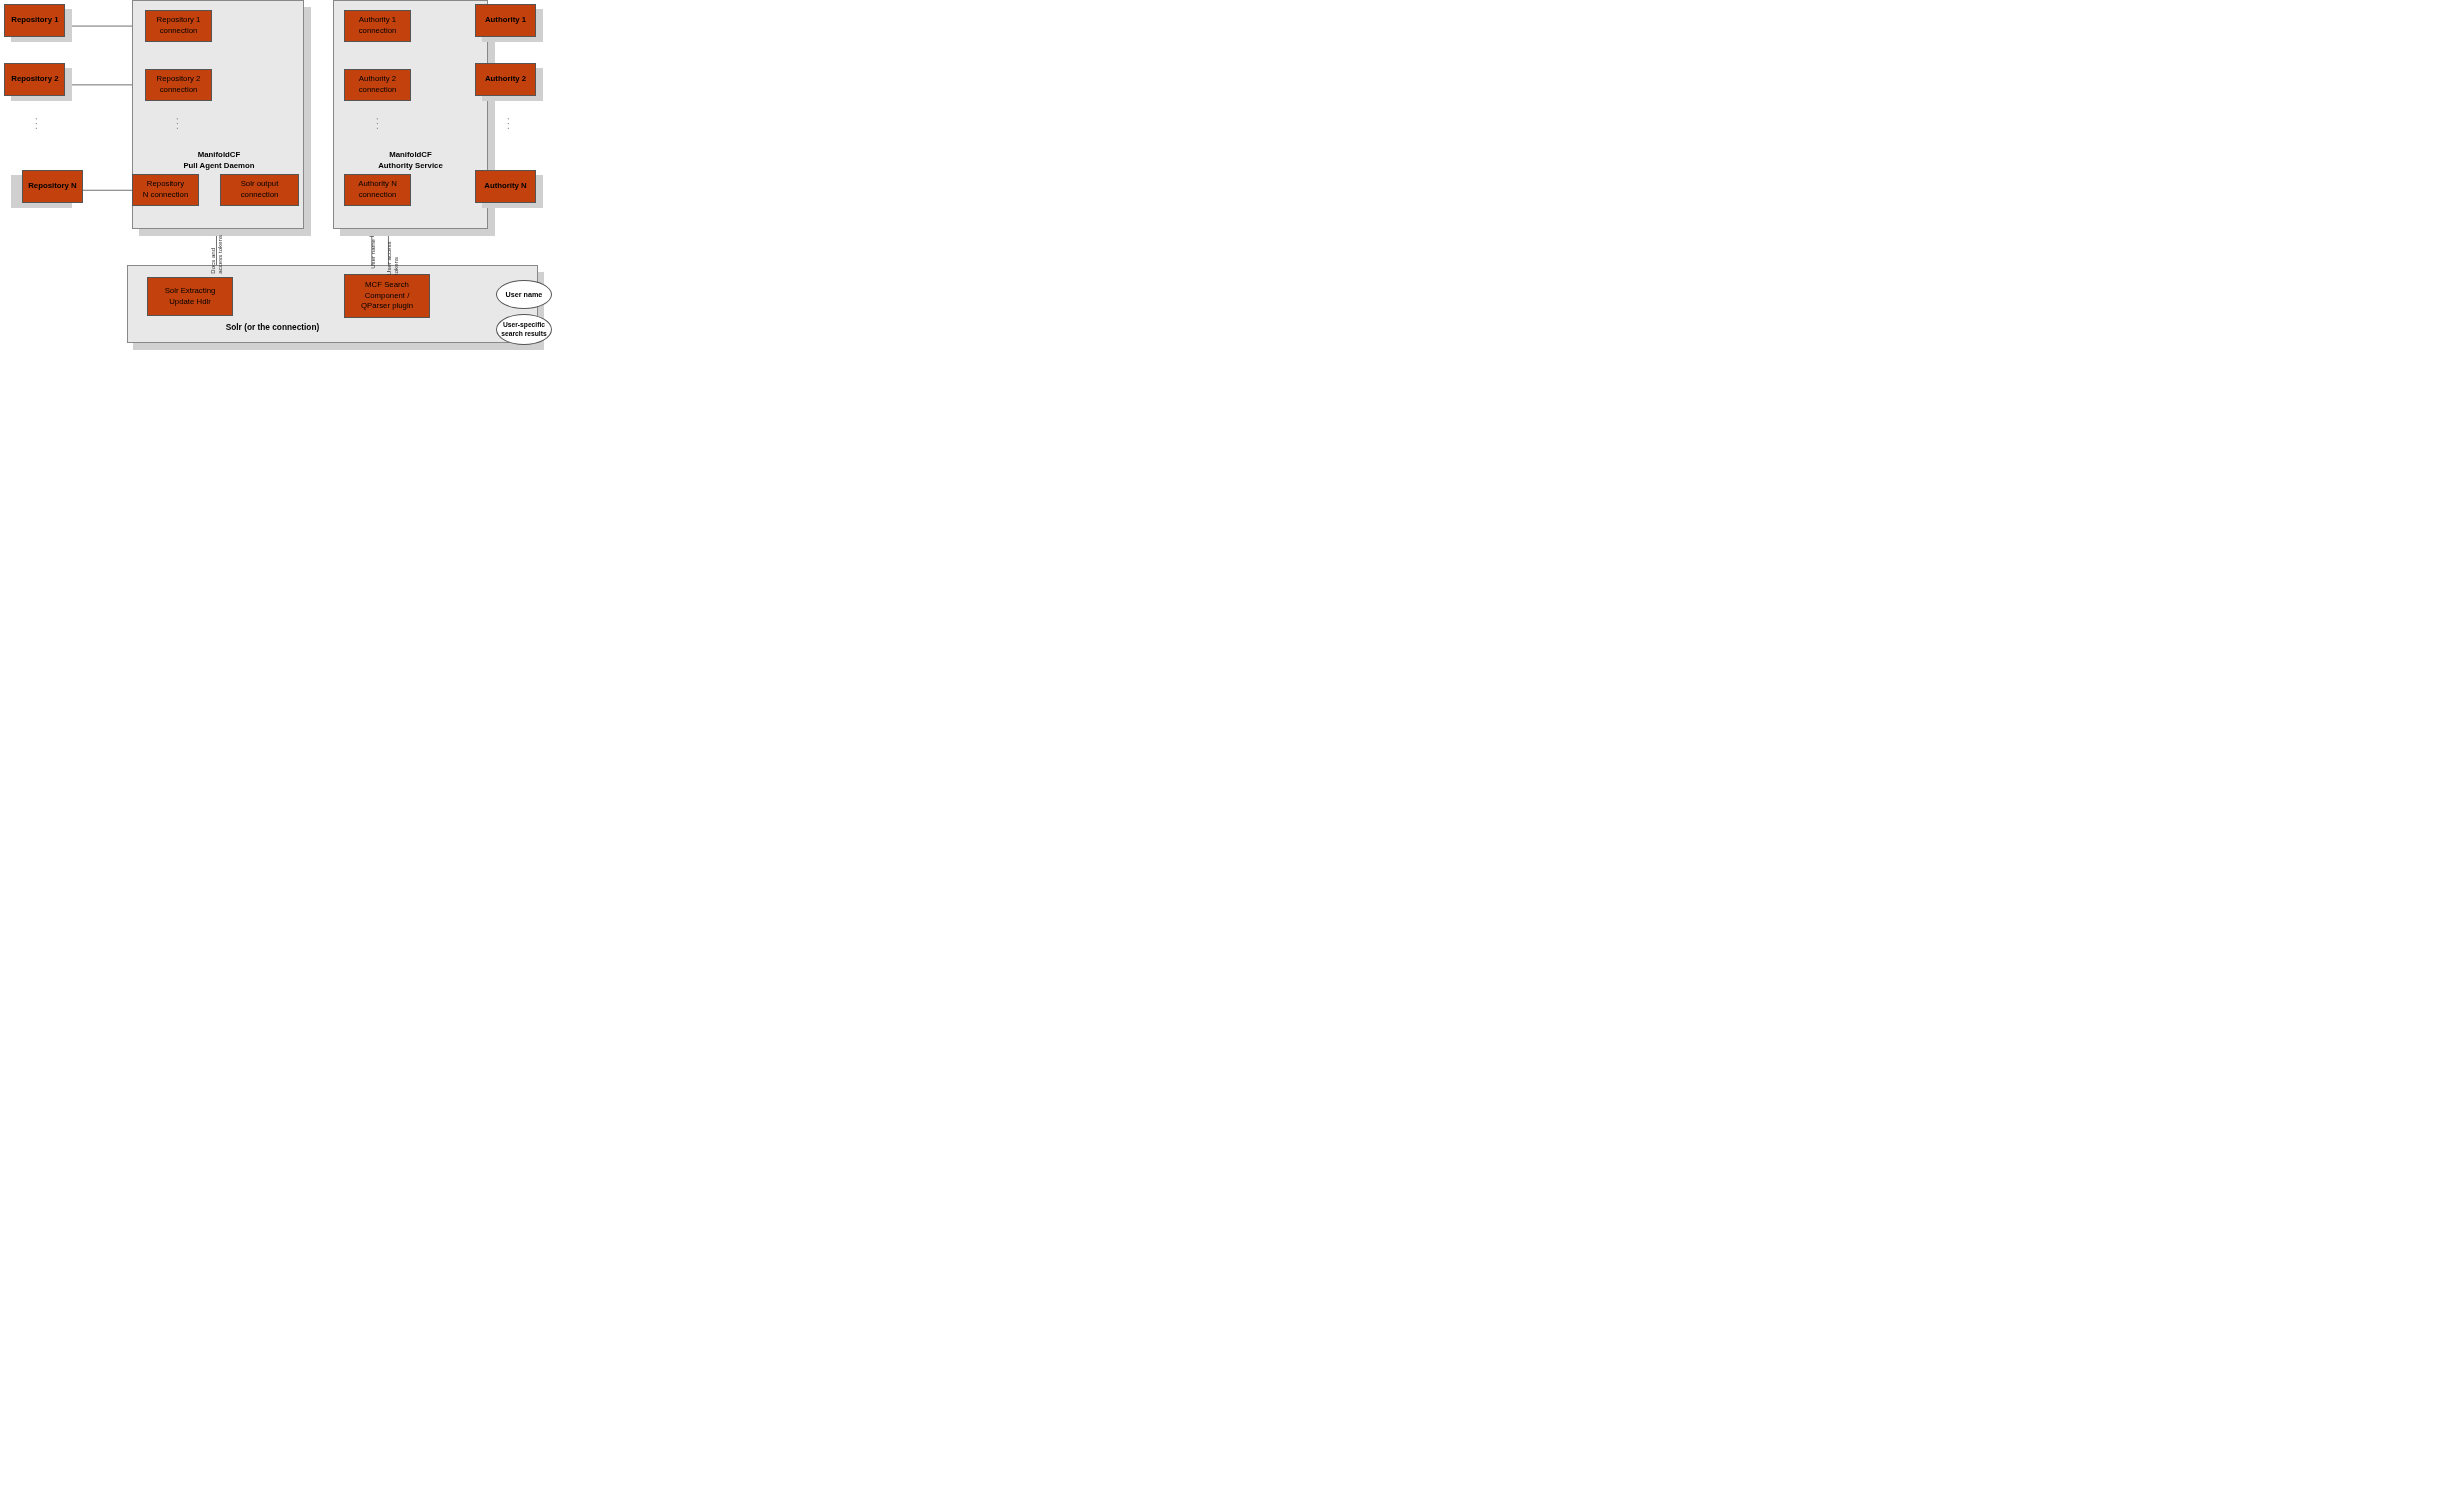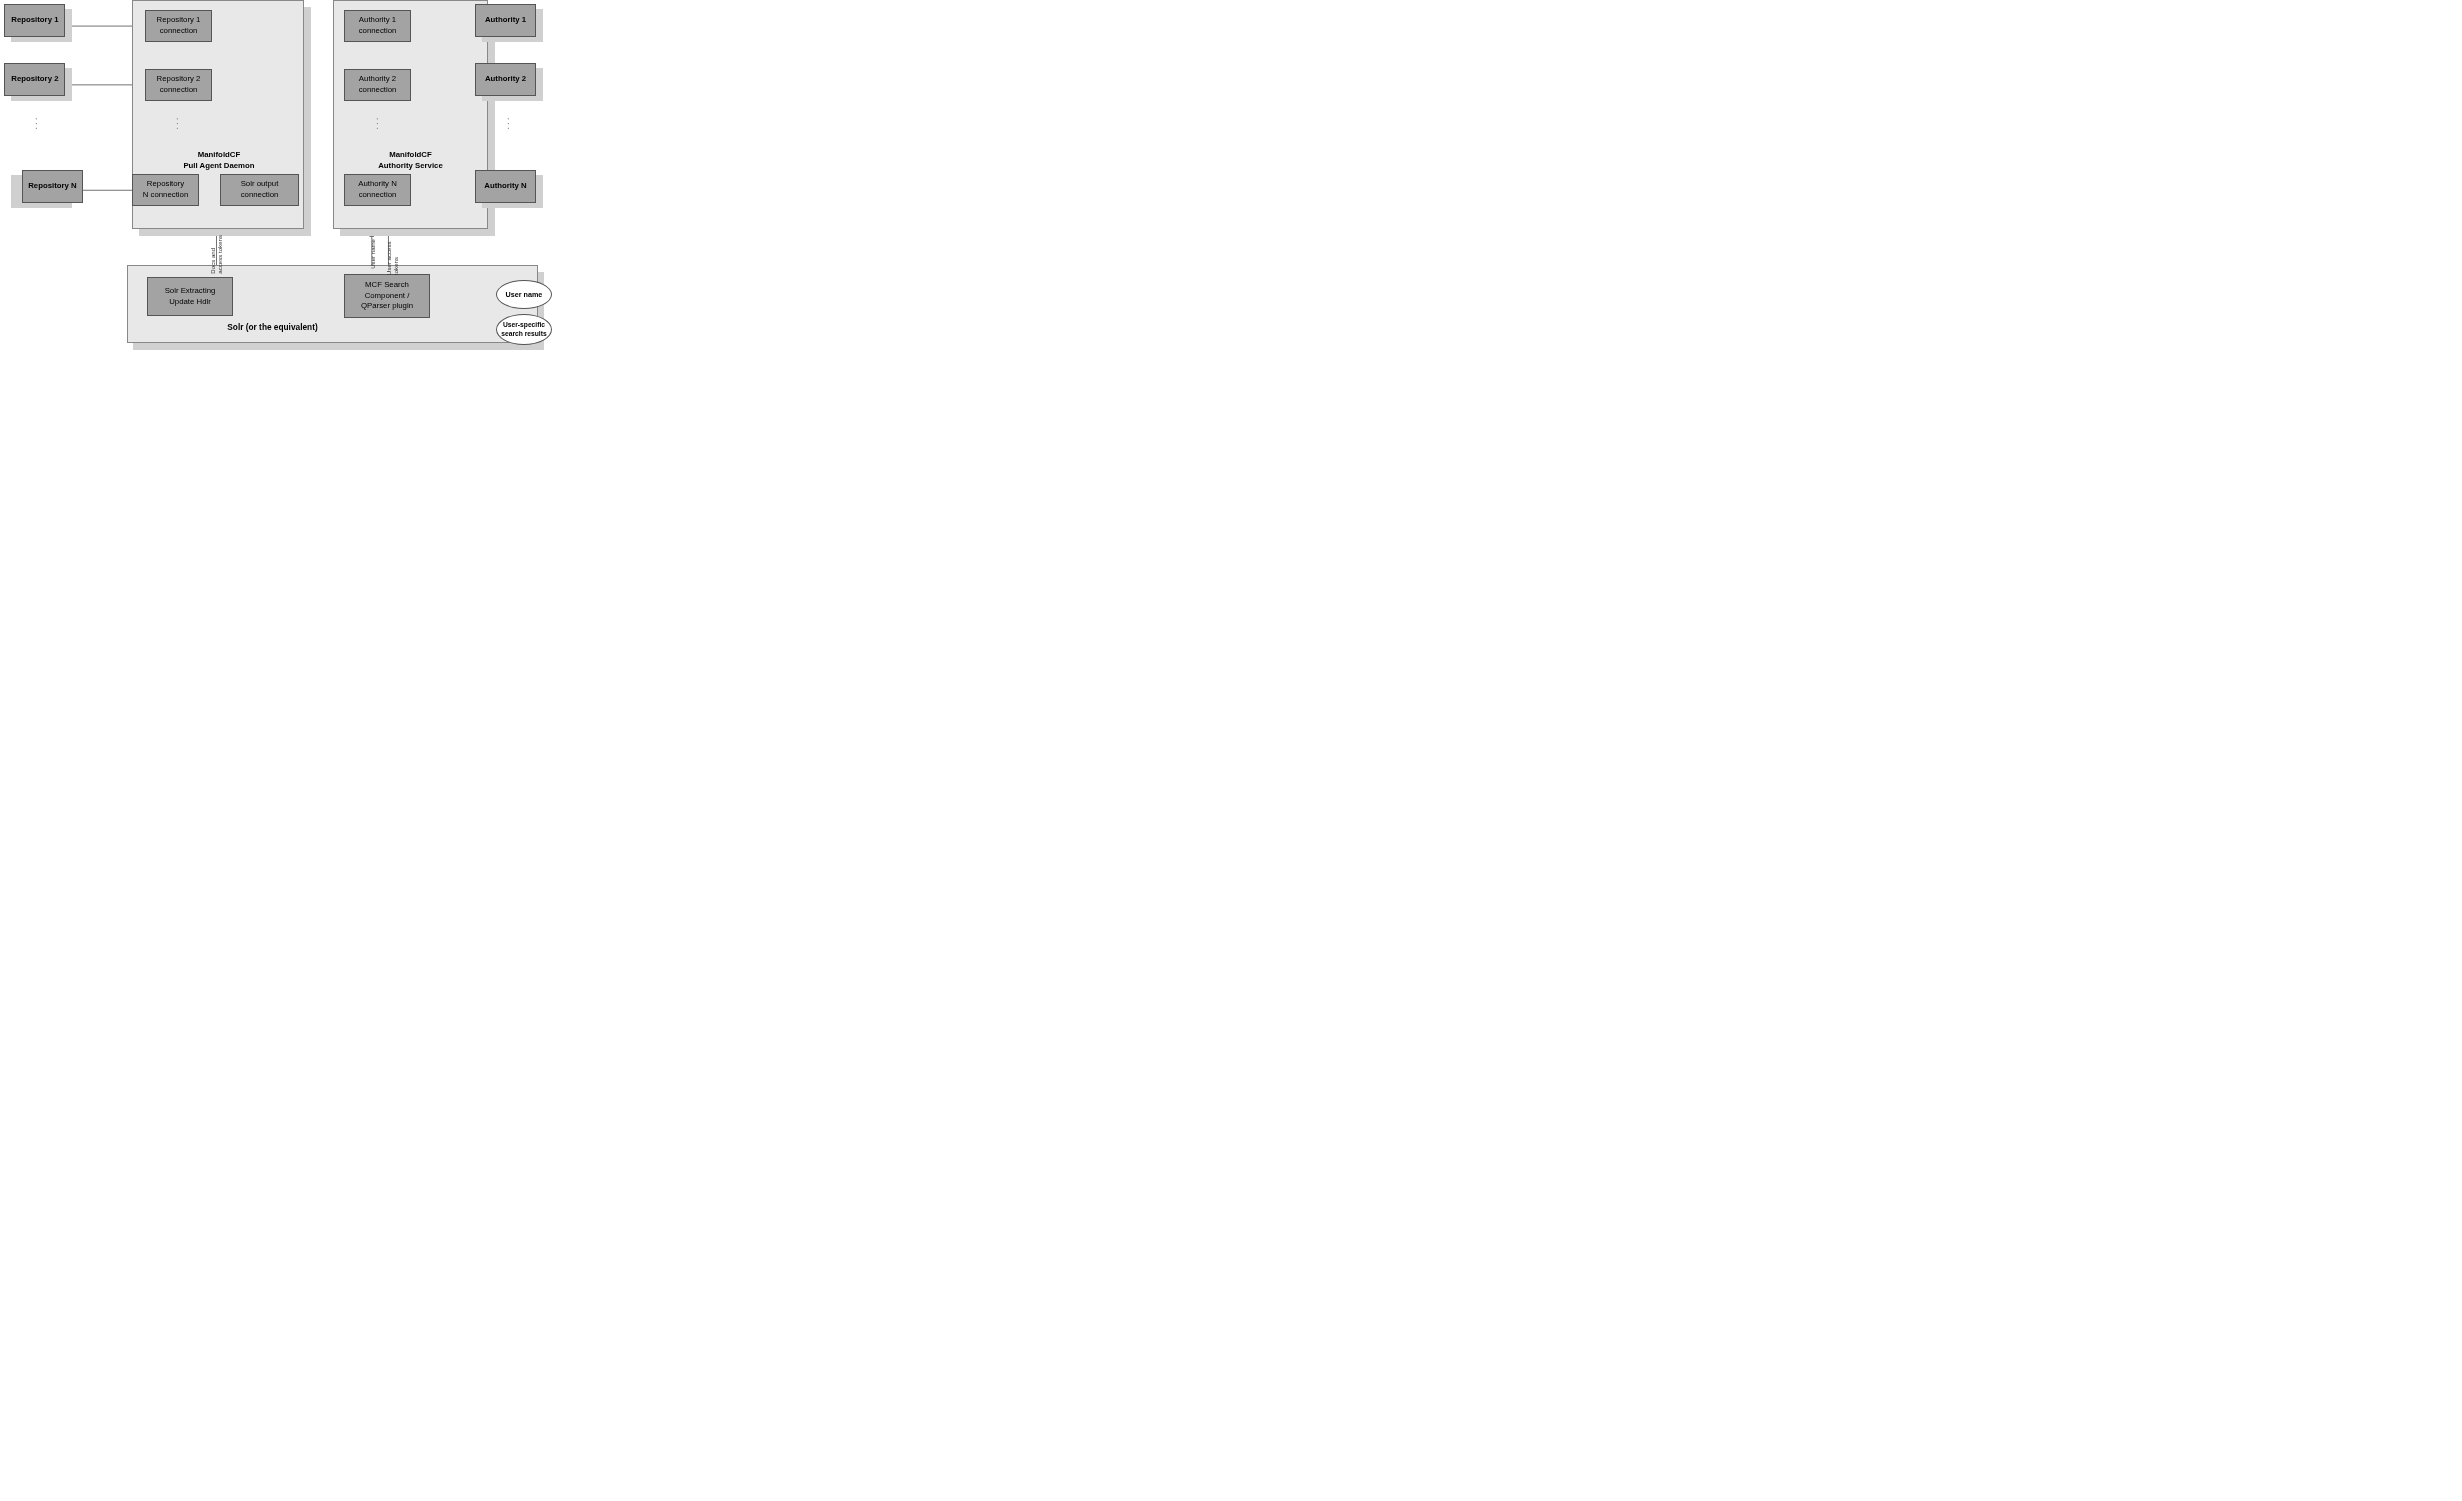--- a/index.html
+++ b/index.html
@@ -13,21 +13,21 @@
       overflow: hidden;
     }
     .diagram {
       position: relative;
       width: 555px;
       height: 355px;
     }
     
     .box {
       position: absolute;
-      background: #a3a3a3;
+      background: #c2410c;
       border: 0.8px solid #555;
       display: flex;
       align-items: center;
       justify-content: center;
       text-align: center;
       line-height: 1.4;
     }
     .box-bold {
       font-weight: bold;
     }
@@ -189,21 +189,21 @@
   <div class="box box-bold" style="left:475px; top:170px; width:61px; height:33px;">
     <span>Authority N</span>
   </div>
 
   <div class="shadow" style="left:133px; top:272px; width:411px; height:78px;"></div>
 
   <div class="container-box" style="left:127px; top:265px; width:411px; height:78px;">
   </div>
 
   <div style="position:absolute; left:189px; top:322px; width:167px; text-align:center; font-weight:bold; font-size:8.3px;">
-    <span>Solr (or the equivalent)</span>
+    <span>Solr (or the connection)</span>
   </div>
 
   <div class="box" style="left:147px; top:277px; width:86px; height:39px;">
     <span>Solr Extracting<br>Update Hdlr</span>
   </div>
 
   <div class="box" style="left:344px; top:274px; width:86px; height:44px;">
     <span>MCF Search<br>Component /<br>QParser plugin</span>
   </div>
 

